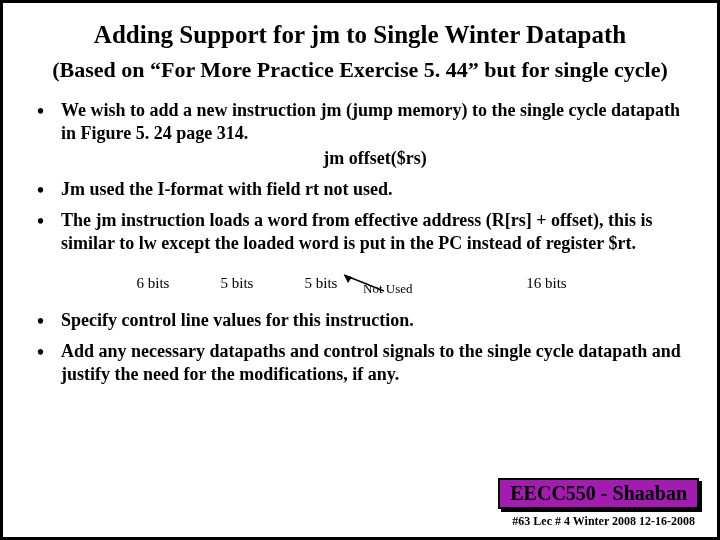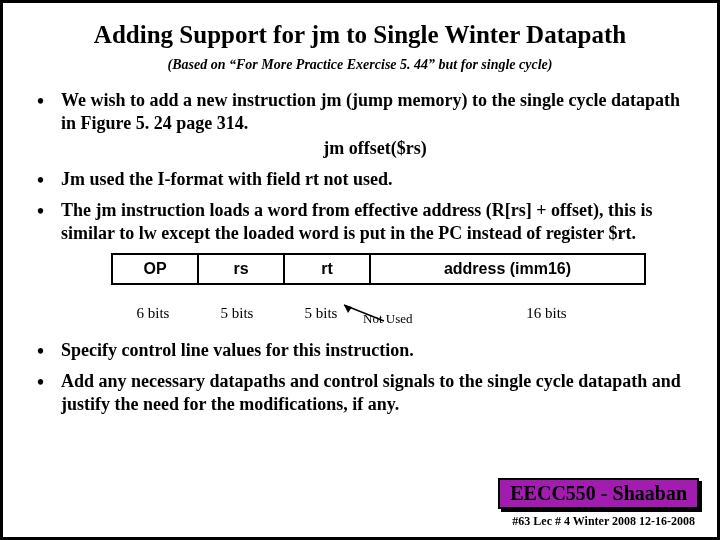--- a/index.html
+++ b/index.html
@@ -16,25 +16,24 @@
     position: relative;
     padding: 14px 28px 0 28px;
   }
   .title {
     font-size: 25px;
     font-weight: bold;
     text-align: center;
     margin: 4px 0 8px 0;
   }
   .subtitle {
-    font-size: 14px;
+    font-size: 22px;
     font-weight: bold;
     text-align: center;
     margin: 0 0 16px 0;
-    font-style: italic;
   }
   ul.content {
     list-style: none;
     padding: 0;
     margin: 0;
   }
   ul.content > li {
     font-size: 18px;
     font-weight: bold;
     line-height: 1.28;
@@ -130,26 +129,20 @@
     </li>
     <li>
       <span>Jm used the I-format with field  rt not used.</span>
     </li>
     <li>
       <span>The jm instruction loads a word from effective address (R[rs] + offset), this is similar to lw except the loaded word is put in the PC instead of register $rt.</span>
     </li>
   </ul>
 
   <div class="format-box">
-    <div class="fb-row">
-      <div class="fb-cell c-op">OP</div>
-      <div class="fb-cell c-rs">rs</div>
-      <div class="fb-cell c-rt">rt</div>
-      <div class="fb-cell c-addr">address (imm16)</div>
-    </div>
     <div class="fb-labels">
       <div class="arrow">
         <svg viewBox="0 0 60 22">
           <line x1="8" y1="2" x2="48" y2="18" stroke="#000" stroke-width="1.5"></line>
           <polygon points="8,2 16,4 12,10" fill="#000"></polygon>
         </svg>
       </div>
       <div class="lb-op">6 bits</div>
       <div class="lb-rs">5 bits</div>
       <div class="lb-rt">5 bits</div>

